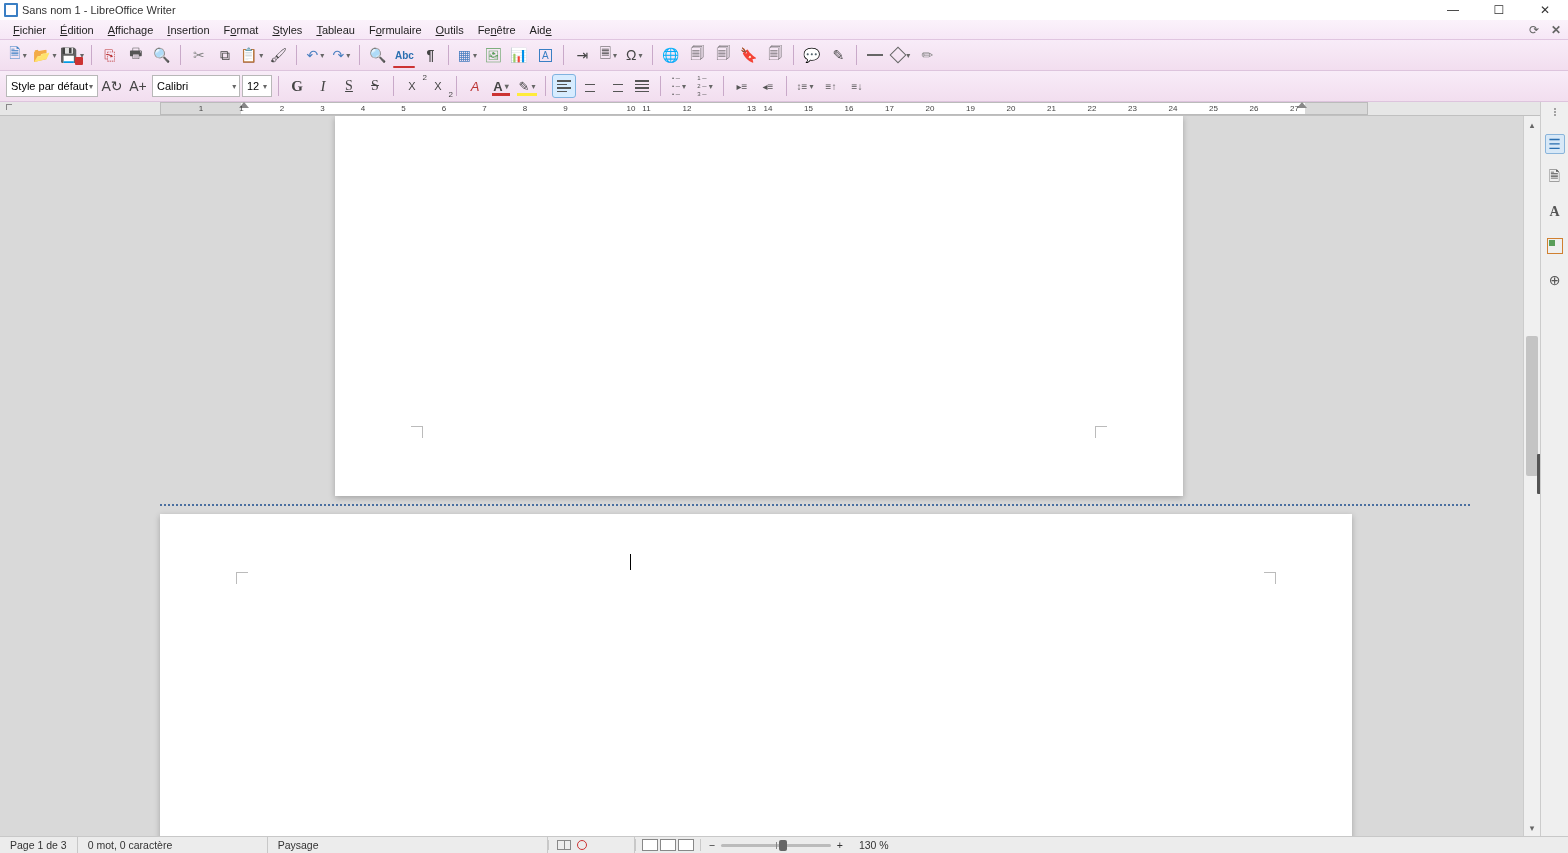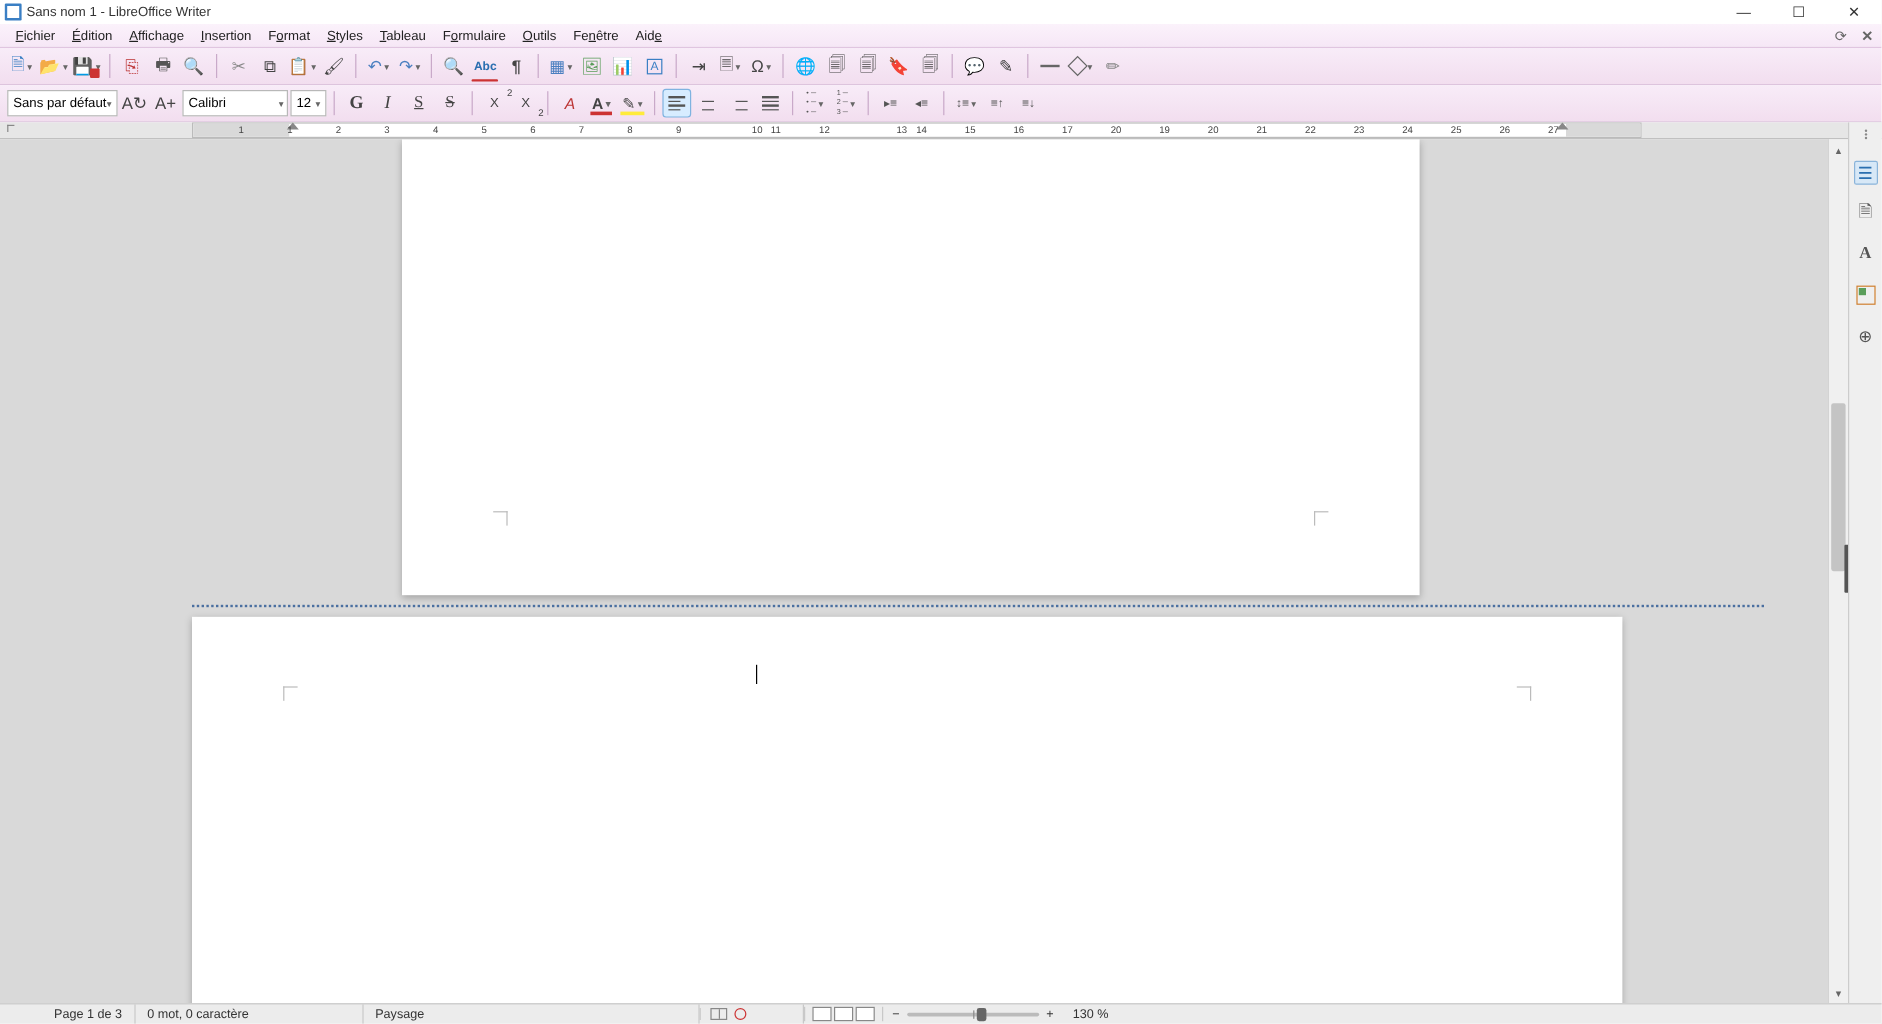--- a/index.html
+++ b/index.html
@@ -116,21 +116,21 @@
 .sidebar .sb-btn.sel { background:#d7e8f7; border:1px solid #8ab4da; color:#2a6fb0; }
 .sb-styles { font-weight:bold; color:#2a6fb0; font-family:Georgia,serif;}
 .sb-gallery { position:relative; }
 .sb-gallery::before{content:"";position:absolute;inset:2px;border:1.5px solid #d08030;}
 .sb-gallery::after{content:"";position:absolute;left:4px;top:4px;width:6px;height:6px;background:#5a9e5a;}
 .sb-nav { color:#2a8a8a; }
 
 
 .statusbar { position:absolute; left:0; right:0; bottom:0; height:17px; background:#ececec; border-top:1px solid #c8c8c8; display:flex; align-items:center; font-size:10.5px; color:#333; }
 .statusbar .cell { padding:0 10px; height:100%; display:flex; align-items:center; border-right:1px solid #c8c8c8; }
-.statusbar .cell.page { position:static; background:none; box-shadow:none; width:auto;margin-left:35px; }
+.statusbar .cell.page { position:static; background:none; box-shadow:none; width:auto; }
 .statusbar .flex { flex:1; }
 .statusbar .views { display:flex; gap:2px; padding:0 6px; border-left:1px solid #c8c8c8; }
 .statusbar .views span { width:16px; height:12px; border:1px solid #888; background:#fff; }
 .statusbar .zoom { display:flex; align-items:center; gap:6px; padding:0 8px; border-left:1px solid #c8c8c8; }
 .statusbar .zoom .track { width:110px; height:3px; background:#bbb; position:relative; border-radius:2px;}
 .statusbar .zoom .track .knob { position:absolute; left:58px; top:-4px; width:8px; height:11px; background:#666; border-radius:2px; }
 .statusbar .zoom .track .mid { position:absolute; left:50%; top:-2px; width:1px; height:7px; background:#888;}
 .statusbar .sig { display:flex; gap:6px; padding:0 8px; border-left:1px solid #c8c8c8; align-items:center;}
 .statusbar .sig .book{width:14px;height:10px;border:1px solid #888;position:relative;}
 .statusbar .sig .book::after{content:"";position:absolute;left:50%;top:0;bottom:0;width:1px;background:#888;}
@@ -218,21 +218,21 @@
     </div>
   <div class="tb-btn">
       <span class="ic-shape"></span>
       <span class="drop-arrow">▾</span>
     </div>
   <div class="tb-btn ic-draw">✏</div>
 </div>
 
 <div class="toolbar row2">
   <div class="style-combo para">
-      <span>Sans par défaut</span>
+      <span>Style par défaut</span>
       <span class="arrow">▾</span>
     </div>
   <div class="tb-btn">A↻</div>
   <div class="tb-btn">A+</div>
   <div class="style-combo font">
       <span>Calibri</span>
       <span class="arrow">▾</span>
     </div>
   <div class="style-combo size">
       <span>12</span>

